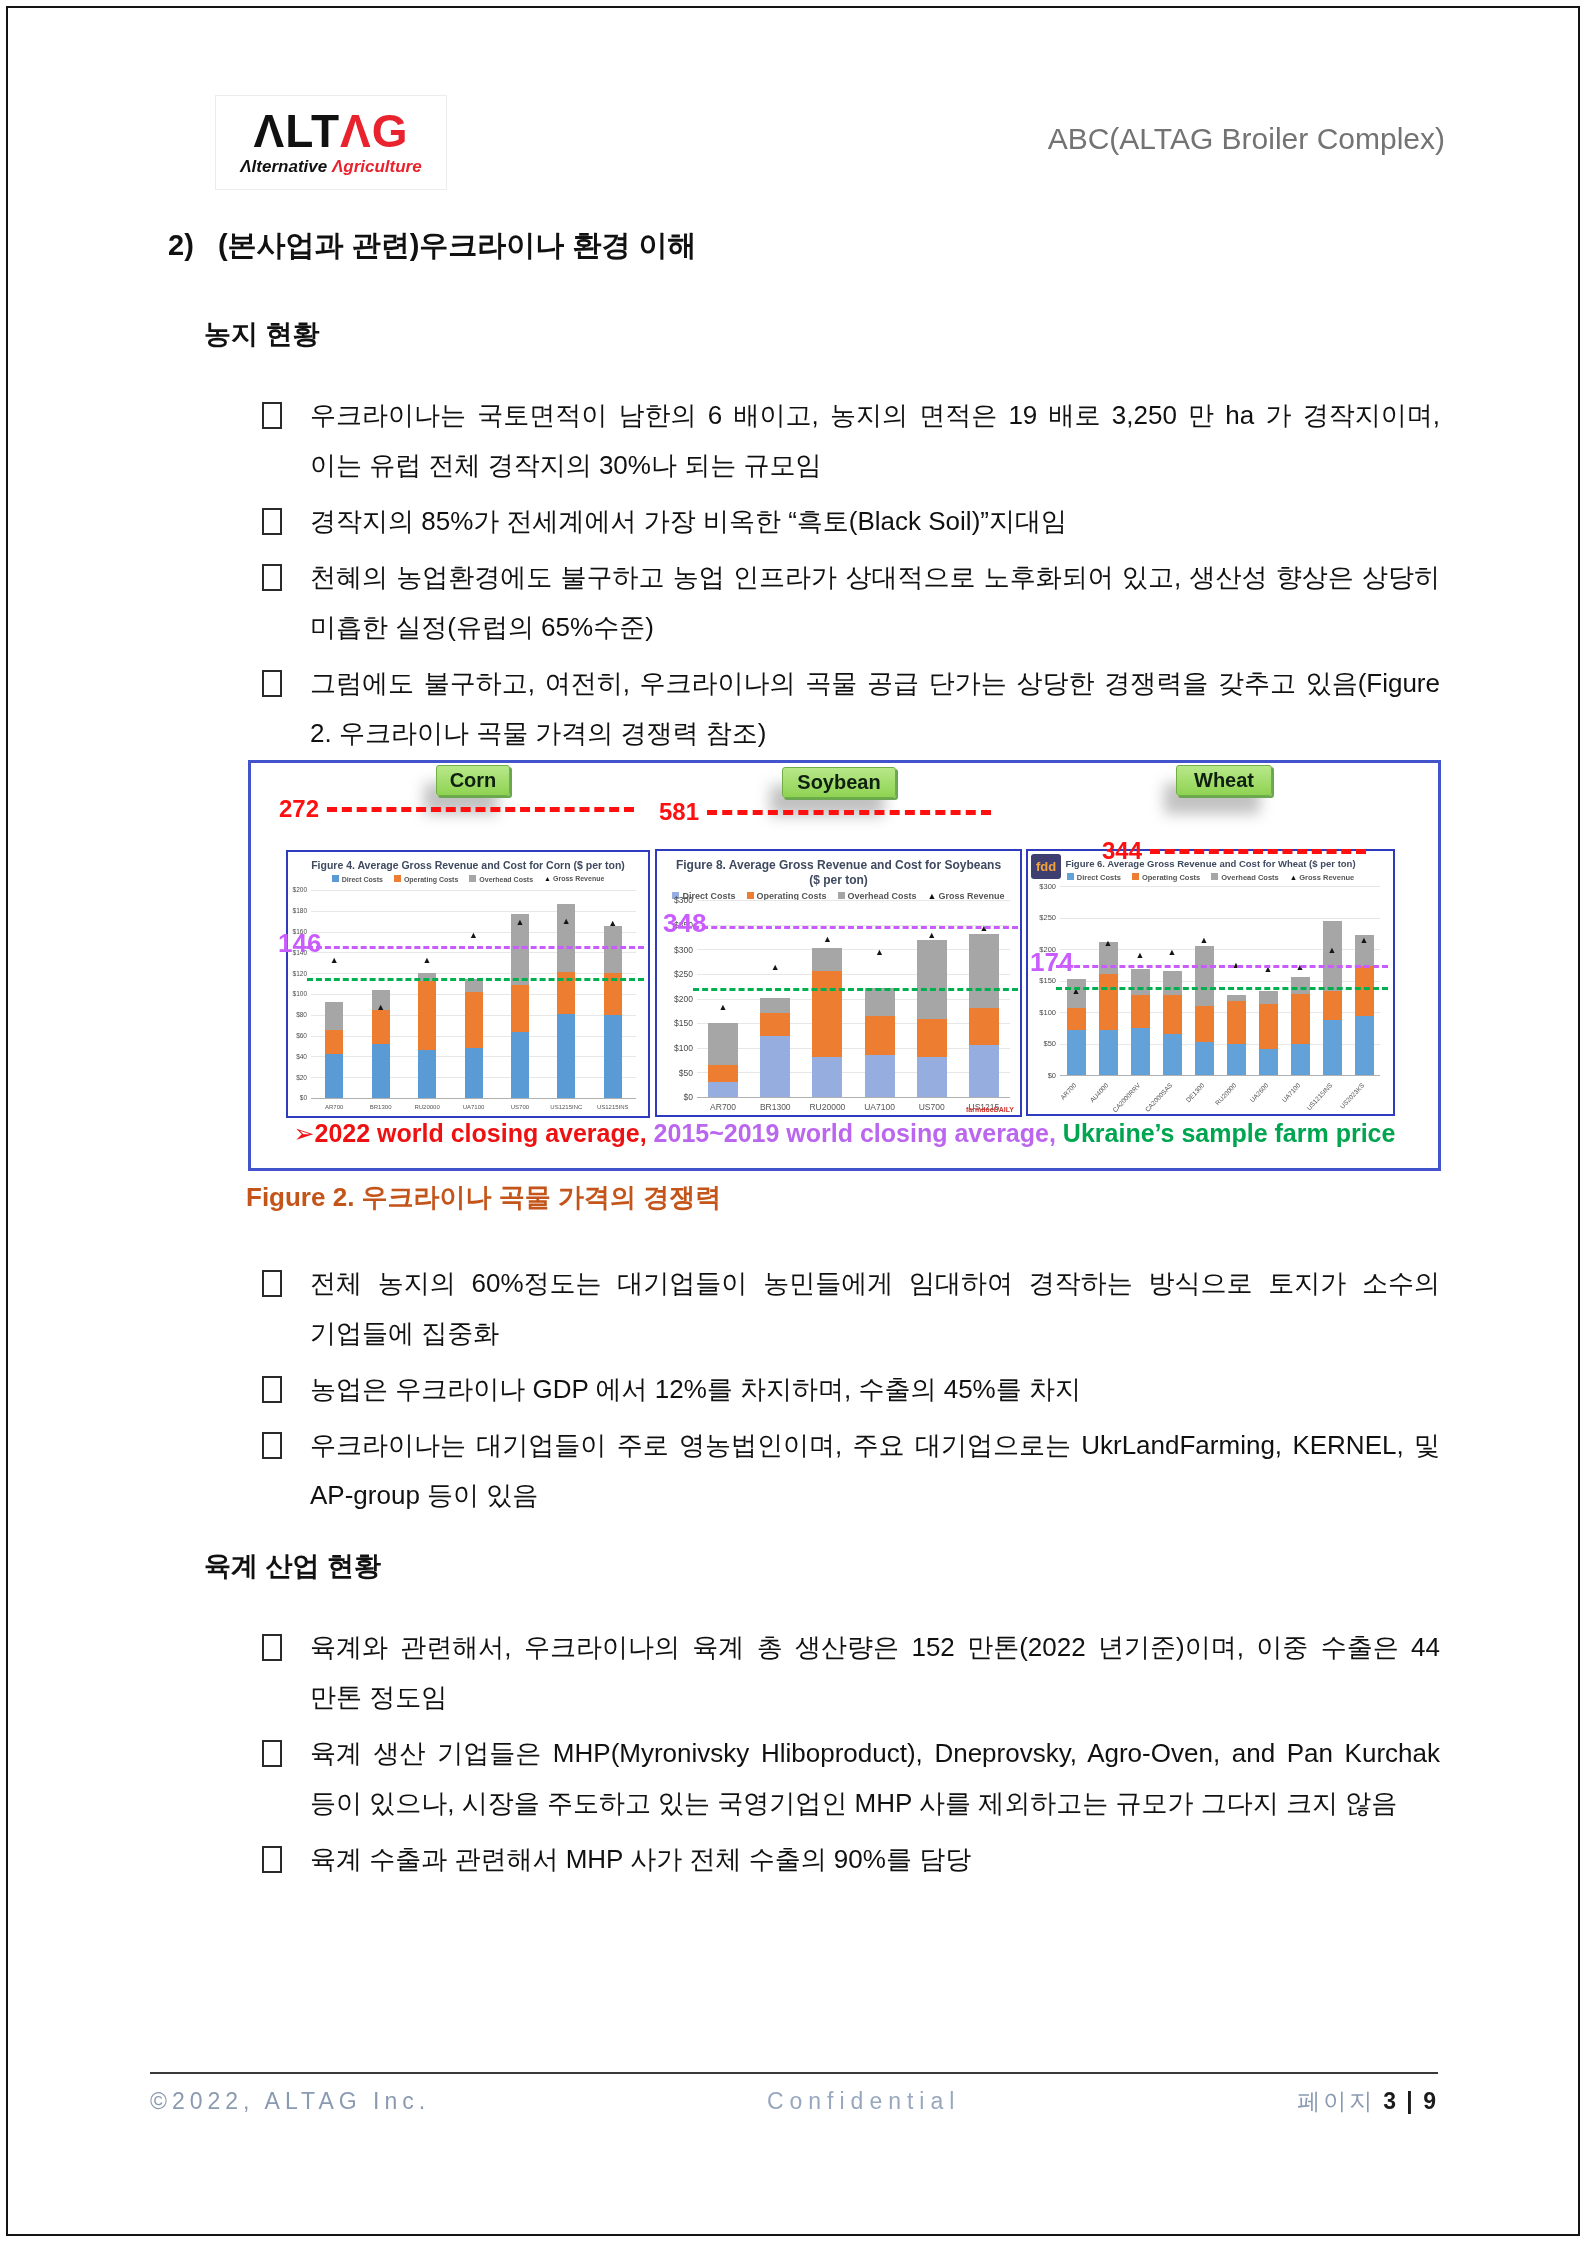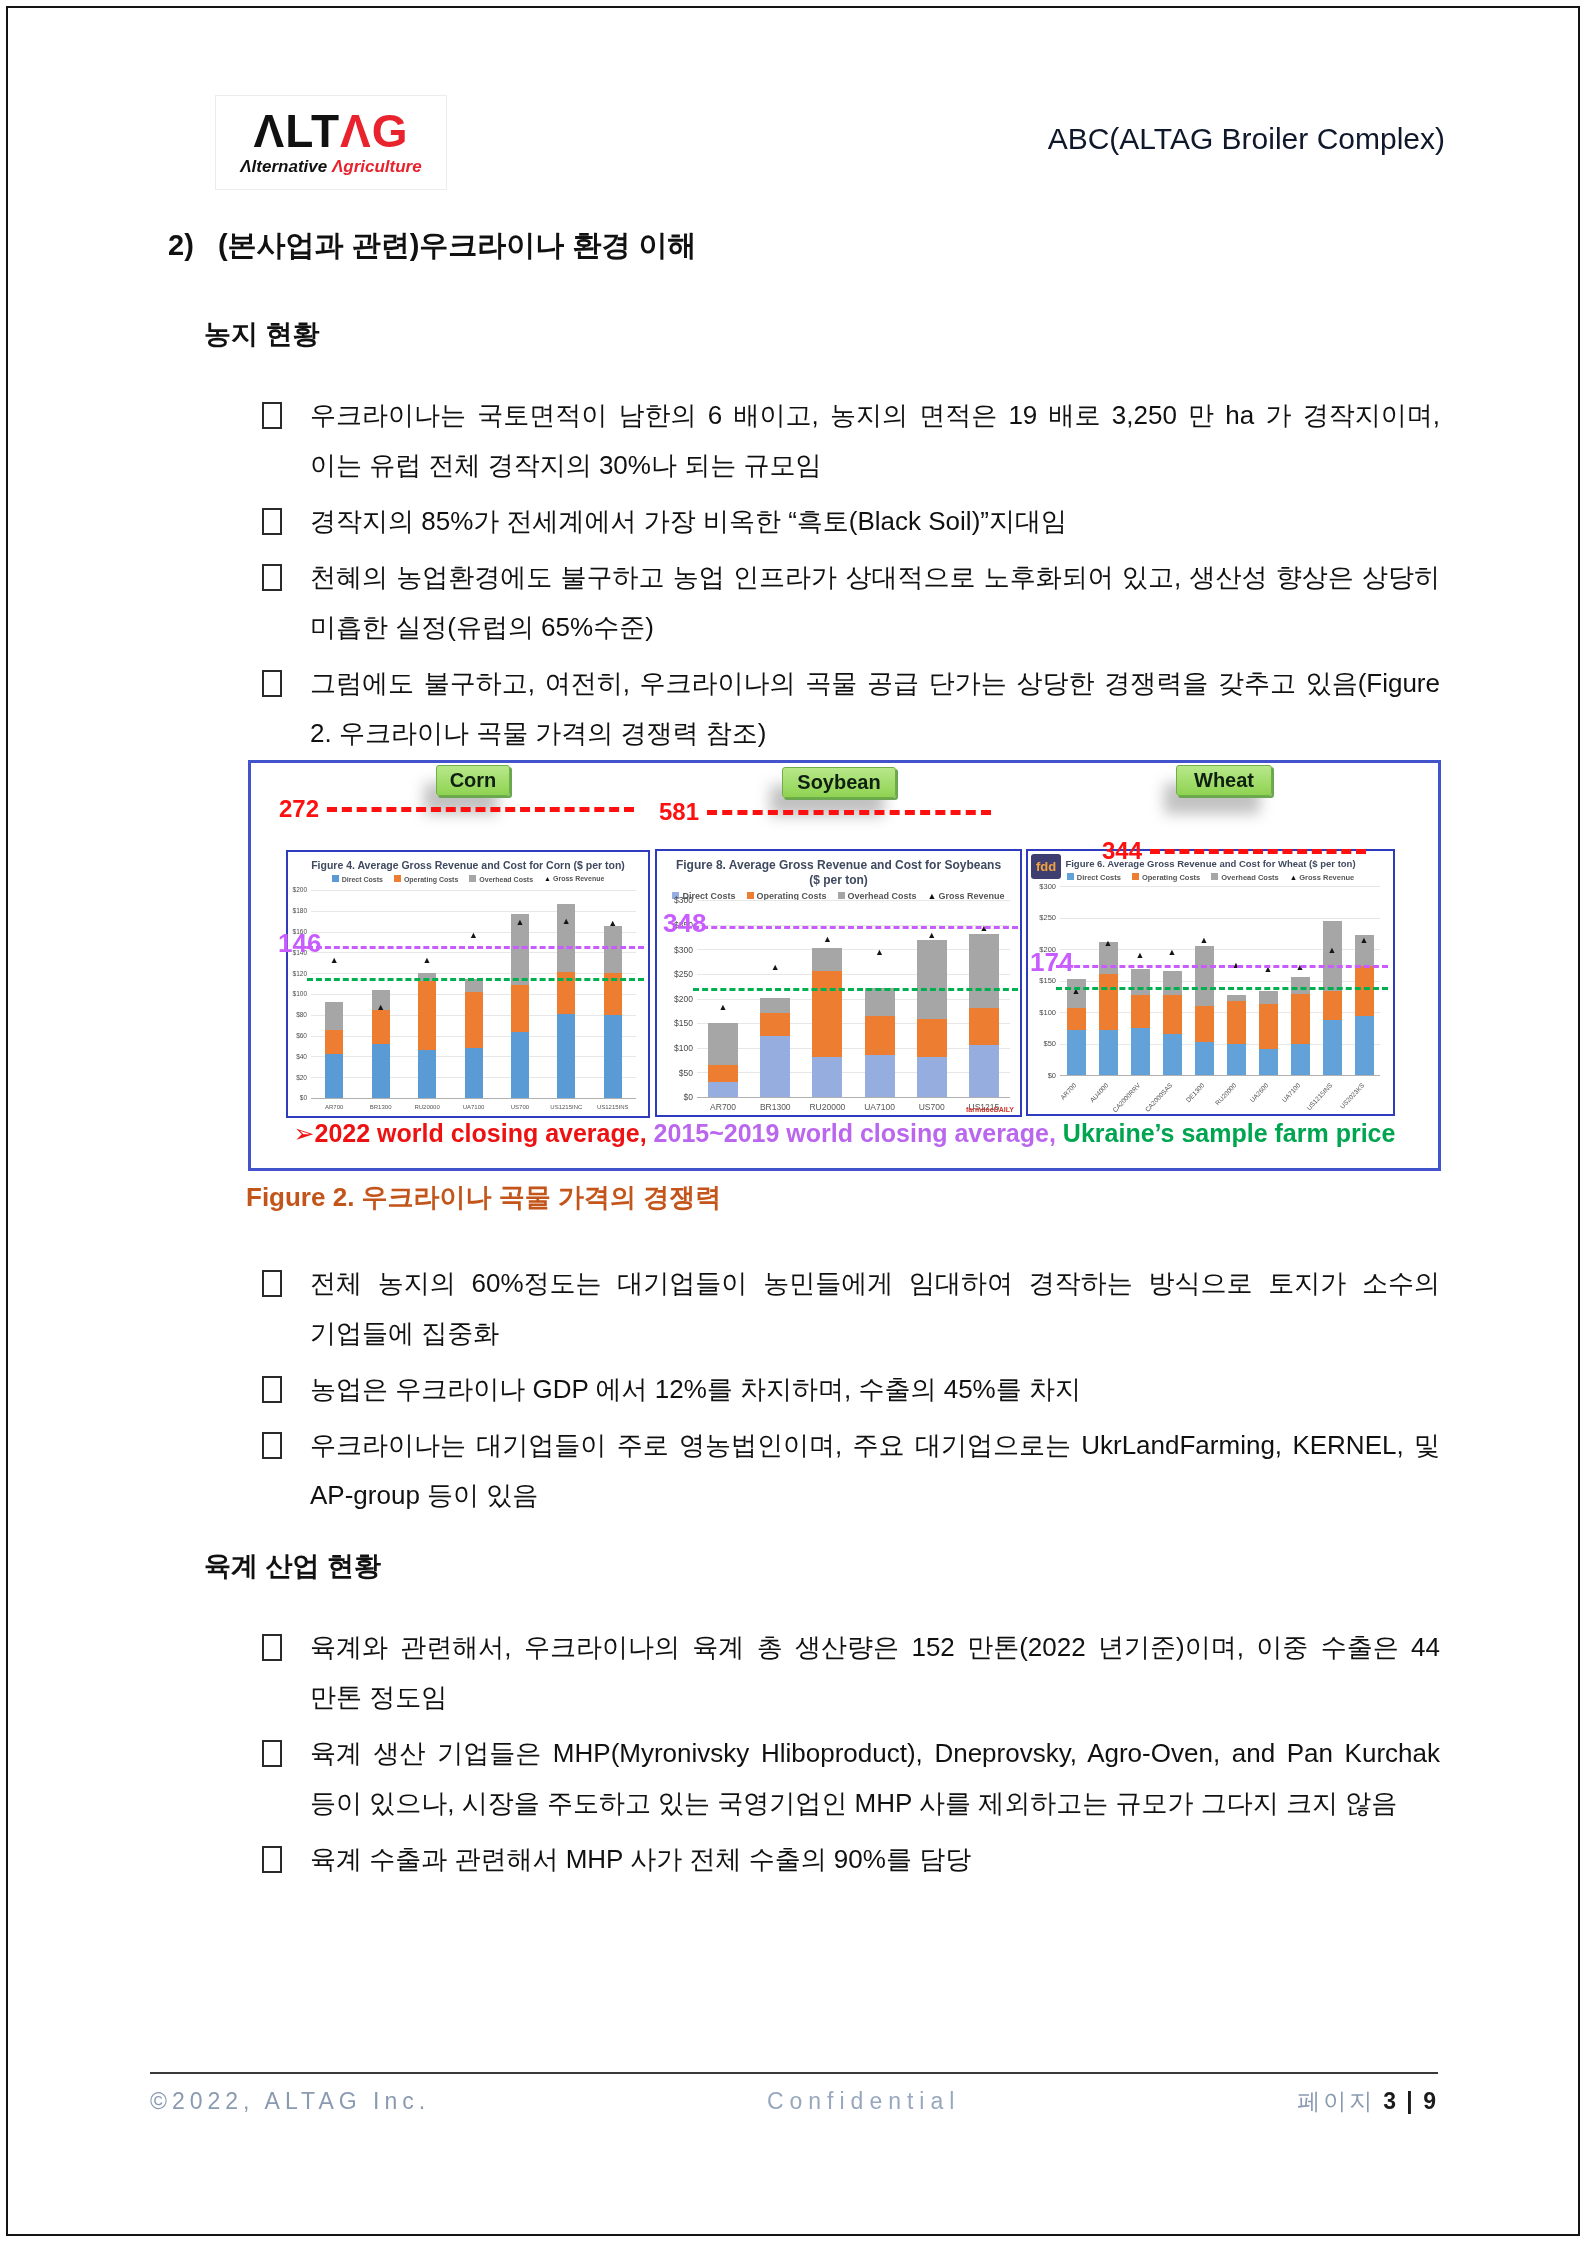--- a/index.html
+++ b/index.html
@@ -7,21 +7,21 @@
         font-family:"Liberation Sans","DejaVu Sans",sans-serif;color:#111;overflow:hidden;}
   .page-border{position:absolute;left:6px;top:6px;right:6px;bottom:6px;border:2px solid #141414;pointer-events:none;}
 
   
   .logo{position:absolute;left:215px;top:95px;width:230px;height:93px;border:1px solid #ececec;
         background:#fff;display:flex;flex-direction:column;justify-content:center;align-items:center;}
   .logo-main{font-size:46px;font-weight:800;letter-spacing:1px;line-height:1;}
   .logo-main .red{color:#e8232e;}
   .logo-sub{font-size:17px;font-style:italic;font-weight:bold;margin-top:3px;}
   .logo-sub .red{color:#e8232e;}
-  .doc-title{position:absolute;right:141px;top:122px;font-size:30px;color:#0f172a;}
+  .doc-title{position:absolute;right:141px;top:122px;font-size:30px;color:#737373;}
 
   
   .heading{position:absolute;left:168px;top:226px;font-size:29px;font-weight:bold;white-space:pre;}
   .sec-title{position:absolute;font-size:27px;font-weight:bold;}
   #sec1-title{left:204px;top:316px;}
   #sec2-title{left:204px;top:1548px;}
 
   
   .blist{position:absolute;left:252px;width:1188px;list-style:none;margin:0;padding:0;}
   #blist-1{top:390px;}

